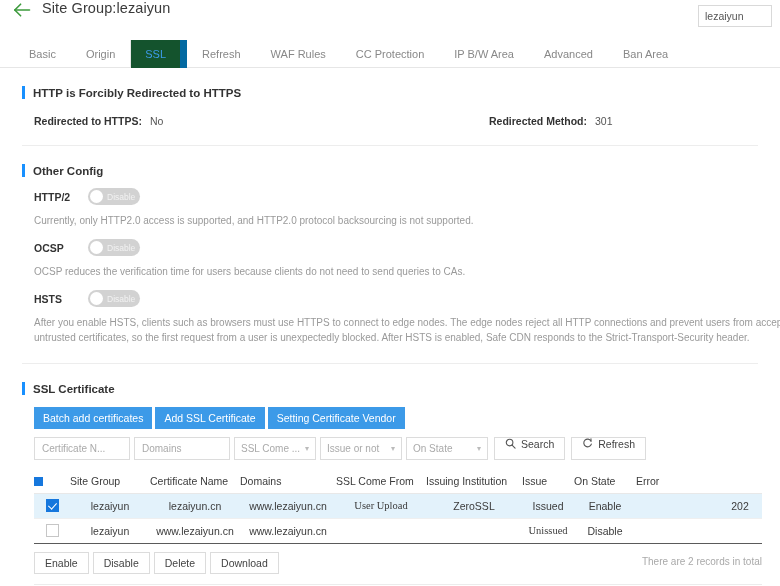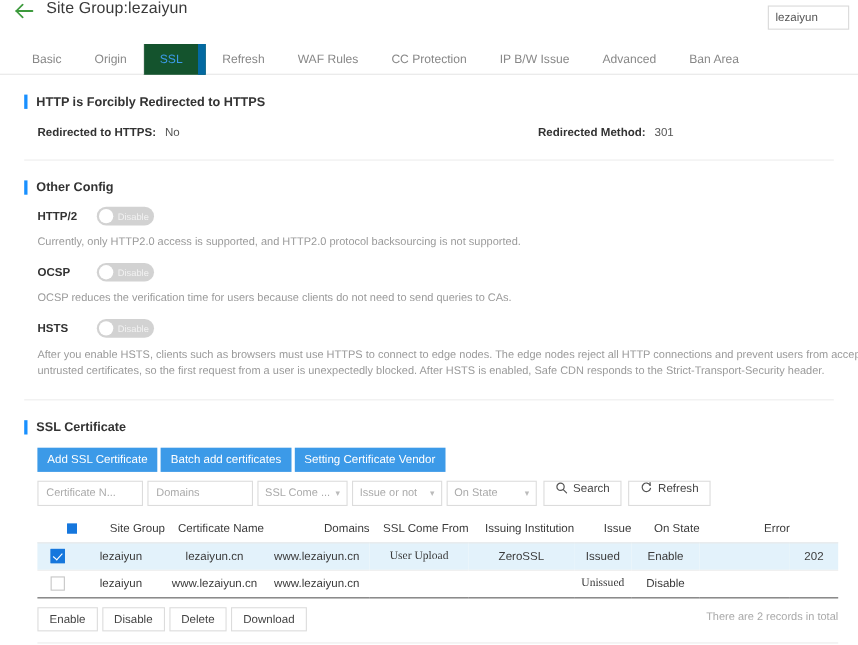--- a/index.html
+++ b/index.html
@@ -230,21 +230,21 @@
     border-collapse: collapse;
     width: 728px;
     table-layout: fixed;
     font-size: 10.5px;
   }
   table.cert-table th {
     font-weight: normal;
     color: #3b3b3b;
     height: 24px;
     border-bottom: 1px solid #e8e8e8;
-    text-align: right;
+    text-align: left;
     padding: 0;
     font-size: 10.5px;
   }
   table.cert-table td {
     height: 25px;
     padding: 0;
     text-align: center;
     color: #3b3b3b;
     border-bottom: 1px solid #efefef;
   }
@@ -340,21 +340,21 @@
     <div class="top-search">lezaiyun</div>
   </div>
 
   <div class="tabbar">
     <div class="tab">Basic</div>
     <div class="tab">Origin</div>
     <div class="tab active">SSL</div>
     <div class="tab">Refresh</div>
     <div class="tab">WAF Rules</div>
     <div class="tab">CC Protection</div>
-    <div class="tab">IP B/W Issue</div>
+    <div class="tab">IP B/W Area</div>
     <div class="tab">Advanced</div>
     <div class="tab">Ban Area</div>
   </div>
 
   <div class="content">
 
     <div class="section-head">
       <div class="section-bar"></div>
       <div class="section-title">HTTP is Forcibly Redirected to HTTPS</div>
     </div>
@@ -407,22 +407,22 @@
     <div class="divider"></div>
 
     <div class="section-head">
       <div class="section-bar"></div>
       <div class="section-title">SSL Certificate</div>
     </div>
 
     <div class="cert-wrap">
 
       <div class="btn-row">
+        <button class="btn-primary">Batch add certificates</button>
         <button class="btn-primary">Add SSL Certificate</button>
-        <button class="btn-primary">Batch add certificates</button>
         <button class="btn-primary">Setting Certificate Vendor</button>
       </div>
 
       <div class="filter-row">
         <div class="f-input">Certificate N...</div>
         <div class="f-input">Domains</div>
 
         <div class="f-select">
           <span>SSL Come ...</span>
           <span class="caret">▾</span>

